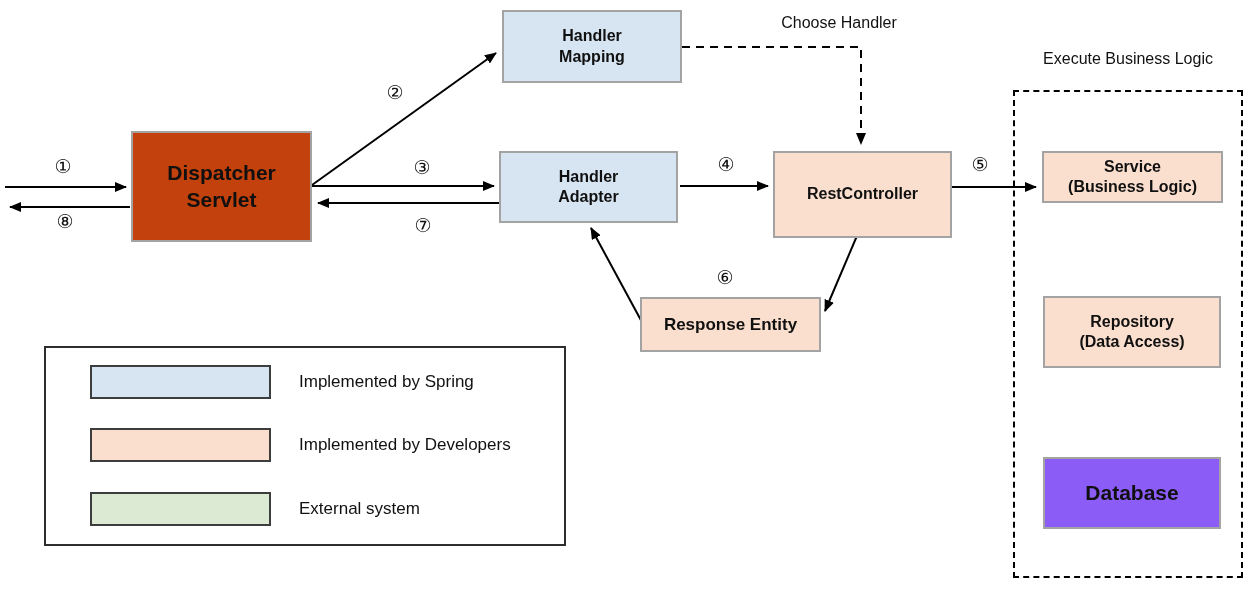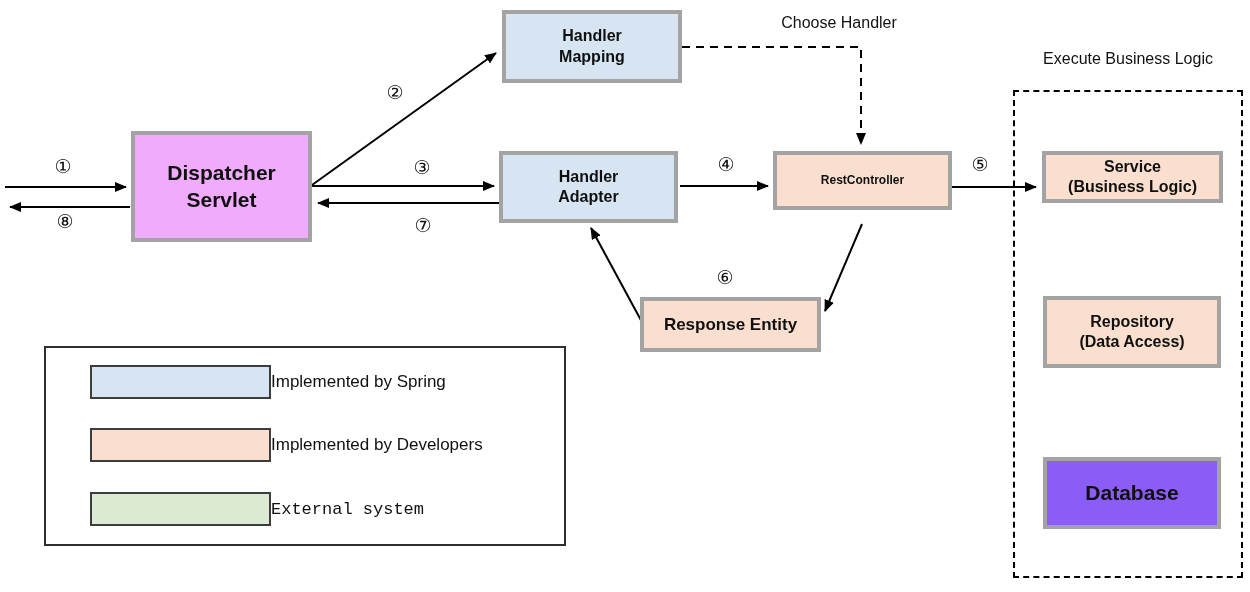--- a/index.html
+++ b/index.html
@@ -6,28 +6,28 @@
   .canvas {
     position:relative; width:1250px; height:592px; background:#ffffff;
     font-family:"Liberation Sans", sans-serif; overflow:hidden; color:#111;
   }
   svg.wires { position:absolute; left:0; top:0; z-index:1; }
   .wire { stroke:#000; stroke-width:2; fill:none; }
   .wire-dashed { stroke-dasharray:8 6; }
 
   .node {
     position:absolute; z-index:2; box-sizing:border-box;
-    border:4px solid #a3a3a3; display:flex; flex-direction:column;
+    border:2px solid #a3a3a3; display:flex; flex-direction:column;
     align-items:center; justify-content:center; text-align:center;
     font-weight:bold; line-height:1.28; color:#101010;
   }
   .n-dispatcher { left:131px; top:131px; width:181px; height:111px; font-size:21px; }
   .n-hmapping   { left:502px; top:10px;  width:180px; height:73px;  font-size:16px; }
   .n-hadapter   { left:499px; top:151px; width:179px; height:72px;  font-size:16px; }
-  .n-restctrl   { left:773px; top:151px; width:179px; height:59px;  font-size:12px; }
+  .n-restctrl   { left:773px; top:151px; width:179px; height:87px;  font-size:16px; }
   .n-respentity { left:640px; top:297px; width:181px; height:55px;  font-size:17px; }
   .n-service    { left:1042px; top:151px; width:181px; height:52px; font-size:16px; }
   .n-repository { left:1043px; top:296px; width:178px; height:72px; font-size:16px; }
   .n-database   { left:1043px; top:457px; width:178px; height:72px; font-size:21px; }
 
   .bl-container {
     position:absolute; left:1013px; top:90px; width:230px; height:488px;
     border:2px dashed #000; box-sizing:border-box; z-index:1;
   }
 
@@ -48,23 +48,23 @@
   .note-choose { left:791px; top:23px; transform:translate(-50%,-50%); white-space:nowrap;margin-left:48px; }
   .note-ebl { left:1013px; top:50px; width:230px; text-align:center; }
 
   .legend {
     position:absolute; left:44px; top:346px; width:522px; height:200px;
     border:2px solid #2e2e2e; box-sizing:border-box; z-index:2; background:#fff;
   }
   .lrow { position:absolute; left:44px; display:flex; align-items:center; }
   .lrow-1 { top:17px; }
   .lrow-2 { top:80px; }
-  .lrow-3 { top:144px;font-family:Liberation Mono, monospace; }
+  .lrow-3 { top:144px; }
   .swatch { width:181px; height:34px; border:2px solid #3d3d3d; box-sizing:border-box; }
-  .llabel { font-size:17px; color:#111; white-space:nowrap; }
+  .llabel { font-size:17px; color:#111; margin-left:28px; white-space:nowrap; }
 </style>
 </head>
 <body>
 
 <div class="canvas">
 
   <svg class="wires" width="1250" height="592" viewBox="0 0 1250 592">
     <defs>
       <marker id="arrow" viewBox="0 0 12 10" refX="11" refY="5" markerWidth="12" markerHeight="10" markerUnits="userSpaceOnUse" orient="auto-start-reverse">
         <path d="M0,0 L12,5 L0,10 Z" fill="#000"></path>
@@ -78,21 +78,21 @@
     <line class="wire" x1="499" y1="203" x2="318" y2="203" marker-end="url(#arrow)"></line>
     <line class="wire" x1="680" y1="186" x2="768" y2="186" marker-end="url(#arrow)"></line>
     <line class="wire" x1="952" y1="187" x2="1036" y2="187" marker-end="url(#arrow)"></line>
     <line class="wire" x1="862" y1="224" x2="825" y2="311" marker-end="url(#arrow)"></line>
     <line class="wire" x1="643" y1="324" x2="591" y2="228" marker-end="url(#arrow)"></line>
     <polyline class="wire wire-dashed" points="682,47 861,47 861,144" marker-end="url(#arrow)"></polyline>
   </svg>
 
   <div class="bl-container"></div>
 
-  <div class="node n-dispatcher" style="background-color: #f0abfc;">
+  <div class="node n-dispatcher" style="background-color: #c2410c;">
     <div>Dispatcher</div>
     <div>Servlet</div>
   </div>
 
   <div class="node n-hmapping" style="background-color: rgb(215, 229, 242);">
     <div>Handler</div>
     <div>Mapping</div>
   </div>
 
   <div class="node n-hadapter" style="background-color: rgb(215, 229, 242);">

